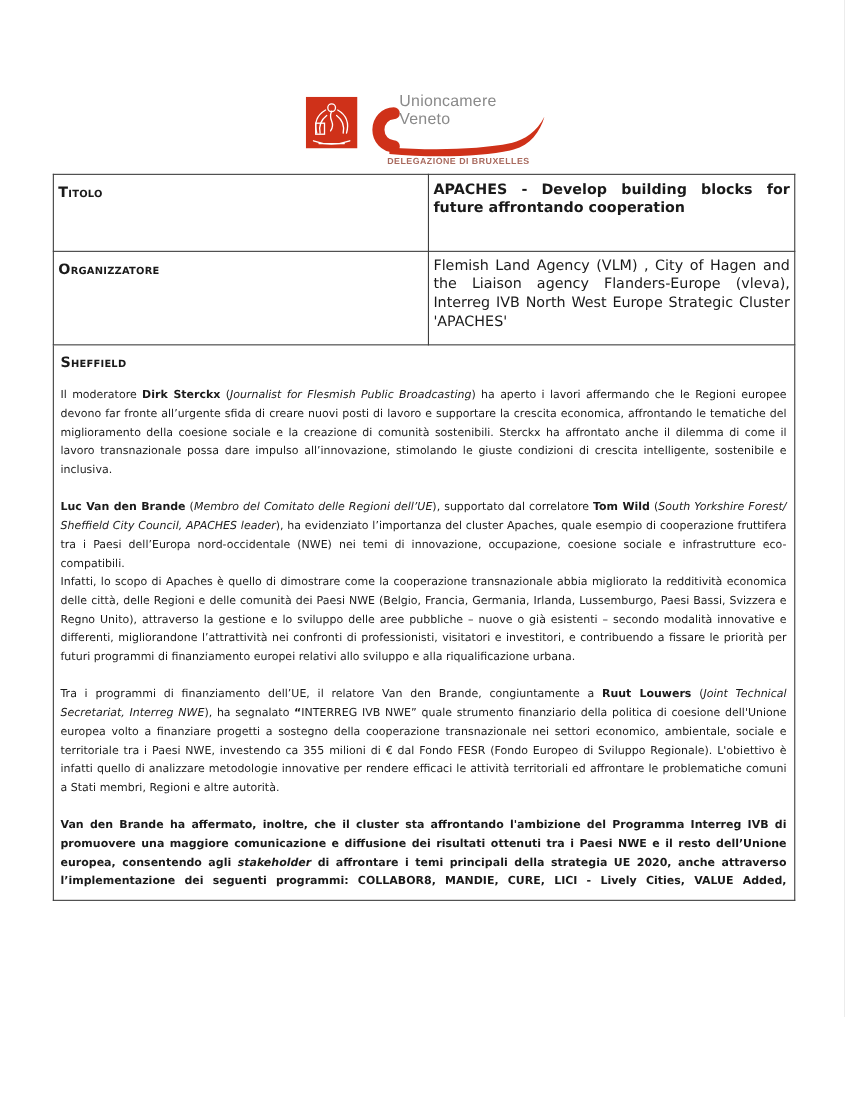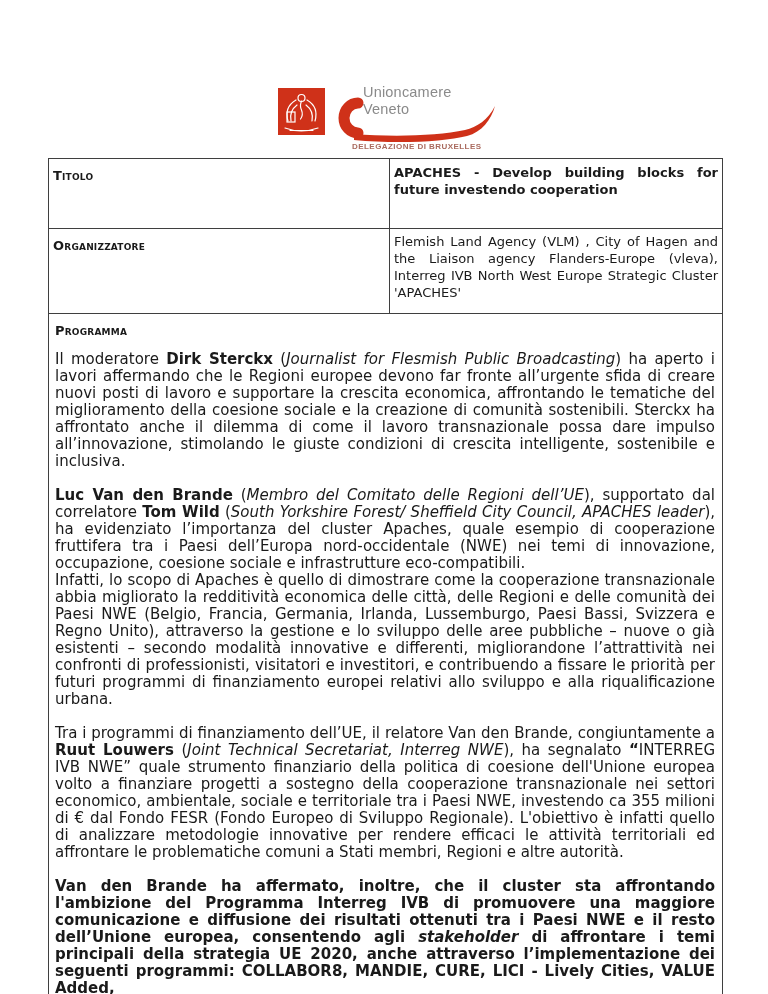--- a/index.html
+++ b/index.html
@@ -59,21 +59,21 @@
   .multiline{white-space:pre-line;}
   .just{text-align:justify;margin-top:44px;}
   
   .report-cell{padding:6px 6px 8px 6px !important;}
   .report-label{
     font-weight:bold;font-variant:small-caps;letter-spacing:.2px;
     margin:2px 0 12px 0;
   }
   .report p{
     margin:0 1px 17px 0;
-    font-size:15px;line-height:17px;
+    font-size:10px;line-height:17px;
     text-align:justify;
     white-space:pre-line;
   }
   .report p:last-child{margin-bottom:0;}
   .last-justify{text-align-last:justify;font-weight:bold;}
   .b{font-weight:bold;}
   .i{font-style:italic;}
 </style>
 </head>
 <body>
@@ -105,29 +105,29 @@
   </div>
 
   <table class="doc-table">
     <colgroup>
         <col class="c1">
         <col class="c2">
       </colgroup>
     <tbody>
         <tr class="row-titolo">
       <td class="lbl">Titolo</td>
-      <td class="title-val">APACHES - Develop building blocks for future investendo cooperation</td>
+      <td class="title-val">APACHES - Develop building blocks for future affrontando cooperation</td>
     </tr>
     <tr class="row-org">
       <td class="lbl">Organizzatore</td>
       <td class="just">Flemish Land Agency (VLM) , City of Hagen and the Liaison agency Flanders-Europe (vleva), Interreg IVB North West Europe Strategic Cluster 'APACHES'</td>
     </tr>
     <tr>
       <td colspan="2" class="report-cell">
-        <div class="report-label">Programma</div>
+        <div class="report-label">Sheffield</div>
         <div class="report">
           <p><span>Il moderatore </span><span class="b">Dirk Sterckx</span><span> (</span><span class="i">Journalist for Flesmish Public Broadcasting</span><span>) ha aperto i lavori affermando che le Regioni europee devono far fronte all’urgente sfida di creare nuovi posti di lavoro e supportare la crescita economica, affrontando le tematiche del miglioramento della coesione sociale e la creazione di comunità sostenibili.  Sterckx ha affrontato anche il dilemma di come il lavoro transnazionale possa dare impulso all’innovazione, stimolando le giuste condizioni di crescita intelligente, sostenibile e inclusiva.</span></p>
           <p><span class="b">Luc Van den Brande</span><span> (</span><span class="i">Membro del Comitato delle Regioni dell’UE</span><span>), supportato dal correlatore </span><span class="b">Tom Wild</span><span> (</span><span class="i">South Yorkshire Forest/ Sheffield City Council, APACHES leader</span><span>), ha evidenziato l’importanza del cluster Apaches, quale esempio di cooperazione fruttifera tra i Paesi dell’Europa nord-occidentale (NWE) nei temi di innovazione, occupazione, coesione sociale e infrastrutture eco-compatibili.
 Infatti, lo scopo di Apaches è quello di dimostrare come la cooperazione transnazionale abbia migliorato la redditività economica delle città, delle Regioni e delle comunità dei Paesi NWE (Belgio, Francia, Germania, Irlanda, Lussemburgo, Paesi Bassi, Svizzera e Regno Unito), attraverso la gestione e lo sviluppo delle aree pubbliche – nuove o già esistenti – secondo modalità innovative e differenti, migliorandone l’attrattività nei confronti di professionisti, visitatori e investitori, e contribuendo a fissare le priorità per futuri programmi di finanziamento europei relativi allo sviluppo e alla riqualificazione urbana.</span></p>
           <p><span>Tra i programmi di finanziamento dell’UE, il relatore Van den Brande, congiuntamente a </span><span class="b">Ruut Louwers</span><span> (</span><span class="i">Joint Technical Secretariat, Interreg NWE</span><span>), ha segnalato  </span><span class="b">“</span><span>INTERREG IVB NWE” quale strumento finanziario della politica di coesione dell'Unione europea volto a finanziare progetti a sostegno della cooperazione transnazionale nei settori economico, ambientale, sociale e territoriale tra i Paesi NWE, investendo ca 355 milioni di € dal Fondo FESR (Fondo Europeo di Sviluppo Regionale). L'obiettivo è infatti quello di analizzare metodologie innovative per rendere efficaci le attività territoriali ed affrontare le problematiche comuni a Stati membri, Regioni e altre autorità.</span></p>
           <p class="last-justify"><span>Van den Brande ha affermato, inoltre, che il cluster sta affrontando l'ambizione del Programma Interreg IVB di promuovere una maggiore comunicazione e diffusione dei risultati ottenuti tra i Paesi NWE e il resto dell’Unione europea, consentendo agli </span><span class="i">stakeholder</span><span> di affrontare i temi principali della strategia UE 2020, anche attraverso l’implementazione dei seguenti programmi: COLLABOR8, MANDIE, CURE, LICI - Lively Cities, VALUE Added,</span></p>
         </div>
       </td>
     </tr>
   </tbody>

